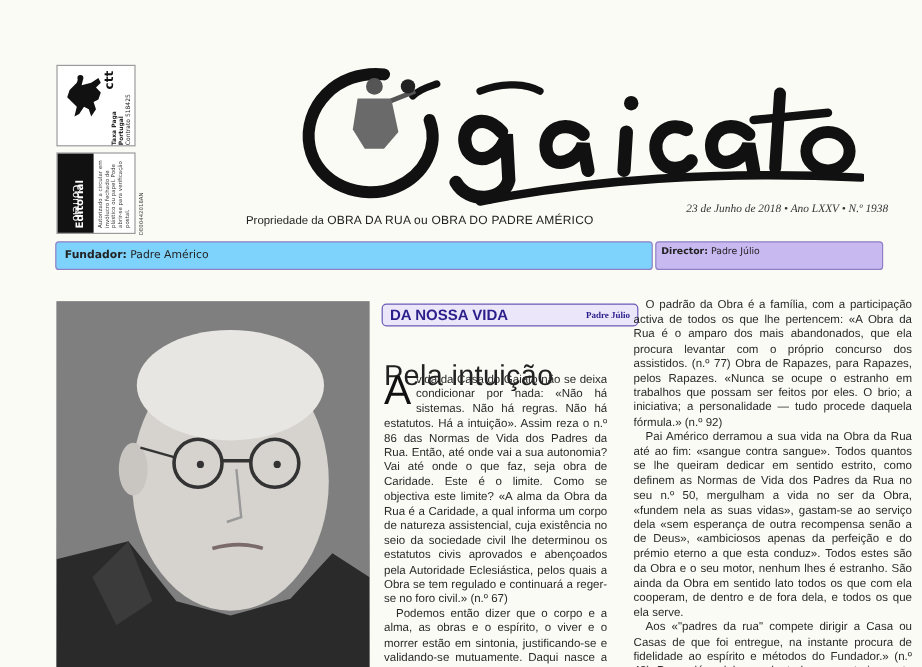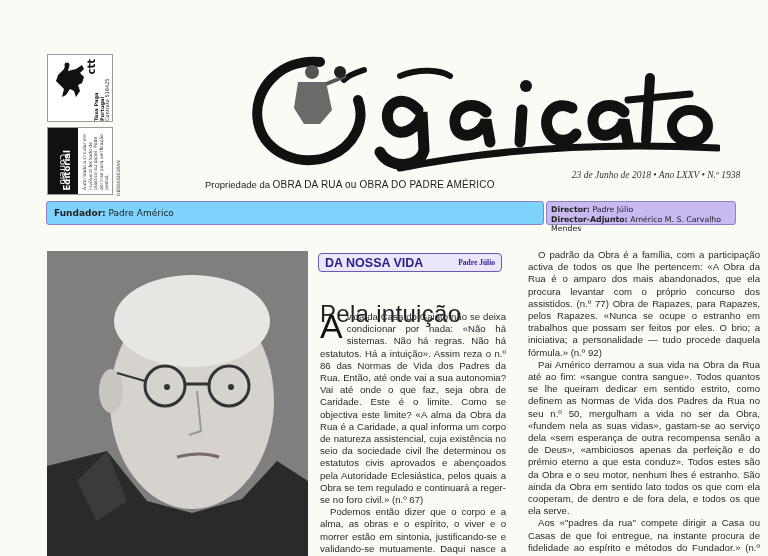--- a/index.html
+++ b/index.html
@@ -91,21 +91,21 @@
 
   
   .photo {
     left:47px; top:251px; width:261px; height:305px;
     background:linear-gradient(180deg,#8a8a8a 0%,#7e7e7e 60%,#3a3a3a 100%);
     overflow:hidden;
   }
 
   
   .section-box {
-    left:318px; top:253px; width:184px; height:19px;
+    left:318px; top:253px; width:214px; height:19px;
     background:#ece6fb; border:1px solid #6a5ab5; border-radius:4px;
     box-sizing:border-box;
     padding-left:41px;
   }
   .section-box .title {
     position:absolute; left:6px; top:2px; font-size:12.5px; font-weight:bold;
     color:#2a1e8a; font-family:"Liberation Sans", sans-serif;
   }
   .section-box .author {
     position:absolute; right:6px; top:4px; font-size:7.5px; font-weight:bold;
@@ -196,21 +196,20 @@
 
 <div class="abs band">
   <div class="fund">
     <b>Fundador:</b>
     <span>Padre Américo</span>
   </div>
 </div>
 
 <div class="abs directors">
   <div><b>Director:</b> <span>Padre Júlio</span></div>
-  <div><b>Director-Adjunto:</b> <span>Américo M. S. Carvalho Mendes</span></div>
 </div>
 
 <div class="abs photo" title="Portrait of Padre Américo">
   <svg width="261" height="305" viewBox="0 0 261 305">
     <rect width="261" height="305" fill="#7f7f7f"></rect>
 
     <ellipse cx="145" cy="150" rx="82" ry="108" fill="#d6d3cf"></ellipse>
     <ellipse cx="145" cy="70" rx="78" ry="46" fill="#e8e6e2"></ellipse>
 
     <ellipse cx="64" cy="140" rx="12" ry="22" fill="#c9c6c2"></ellipse>

